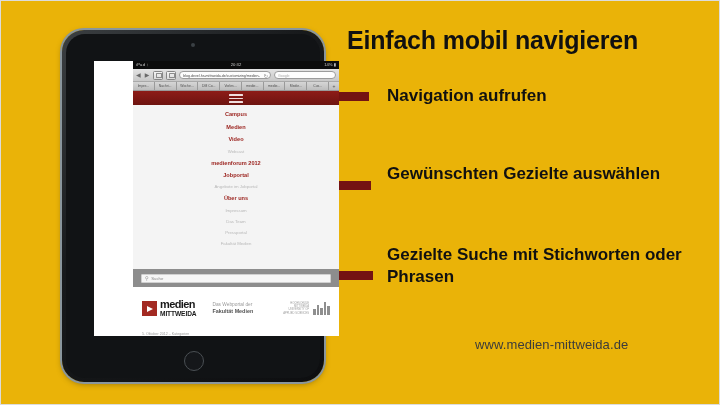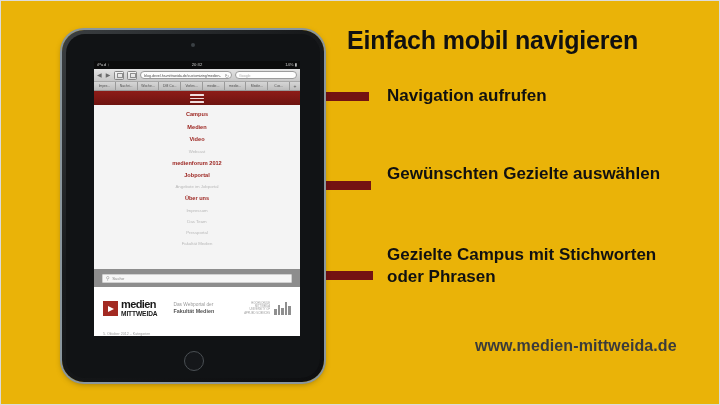--- a/index.html
+++ b/index.html
@@ -37,22 +37,22 @@
     color:#111111;
     line-height:1.28;
   }
   #callout-1{top:84px;}
   #callout-2{top:162px;}
   #callout-3{top:243px;}
 
   .weburl{
     position:absolute;
     left:474px; top:336px;
-    font-size:16px;
-    font-weight:bold;
+    font-size:13px;
+    font-weight:normal;
     color:#3b3b3b;
     letter-spacing:0.1px;
   }
 
   
   .arrow{
     position:absolute;
     height:9px;
     background:#741212;
   }
@@ -102,20 +102,21 @@
     background:#3a4044;
   }
 
   
   #screen{
     position:absolute;
     left:28px; top:27px;
     width:206px; height:275px;
     background:#ffffff;
     overflow:hidden;
+    padding-left:39px;
   }
 
   
   #status-bar{
     height:8px;
     background:#0c0c0c;
     color:#c9c9c9;
     font-size:4.2px;
     line-height:8px;
     position:relative;
@@ -316,21 +317,21 @@
 </style>
 </head>
 <body>
 
 <div id="slide">
 
   <div class="headline">Einfach mobil navigieren</div>
 
   <div class="callout" id="callout-1">Navigation aufrufen</div>
   <div class="callout" id="callout-2">Gewünschten Gezielte auswählen</div>
-  <div class="callout" id="callout-3">Gezielte Campus mit Stichworten oder Phrasen</div>
+  <div class="callout" id="callout-3">Gezielte Suche mit Stichworten oder Phrasen</div>
 
   <div class="weburl">www.medien-mittweida.de</div>
 
   <div class="arrow" id="arrow-1">
       <span class="head"></span>
     </div>
   <div class="arrow" id="arrow-2">
       <span class="head"></span>
     </div>
   <div class="arrow" id="arrow-3">

